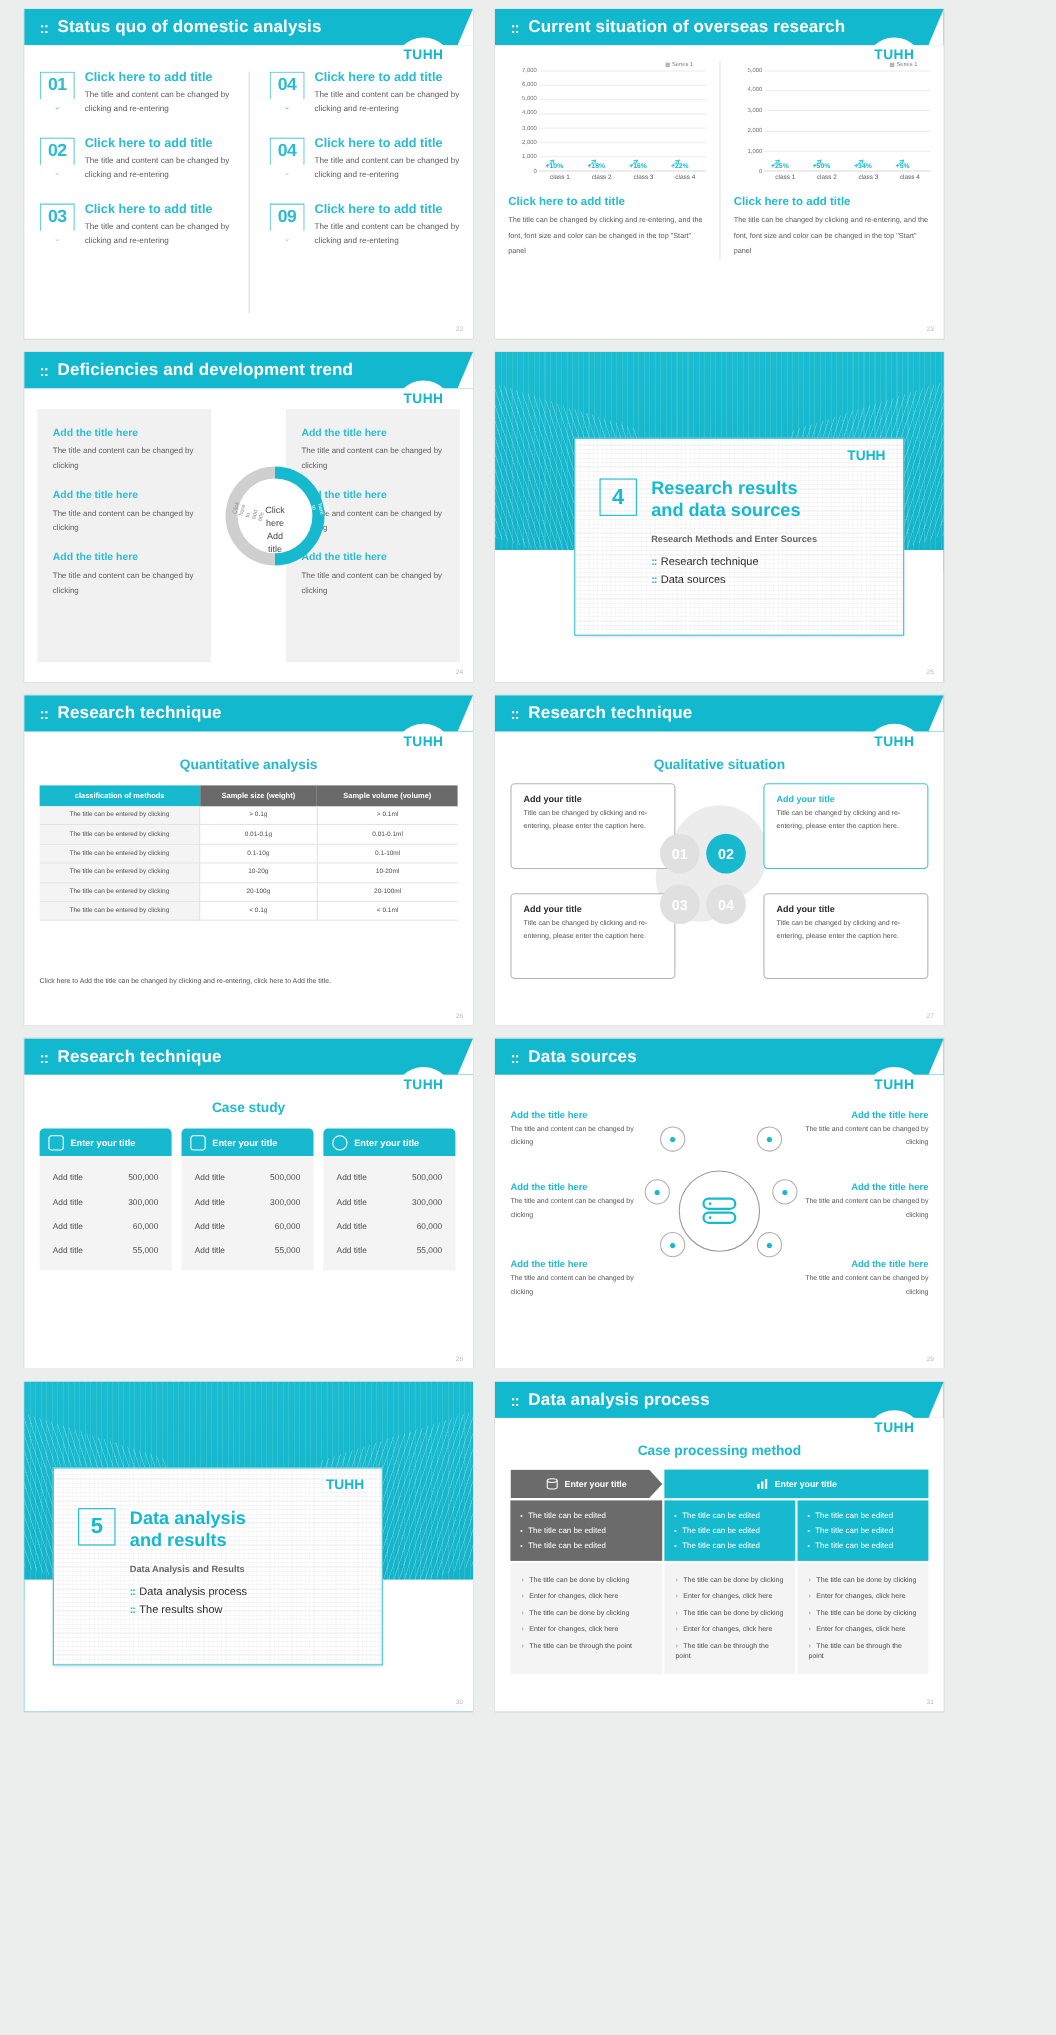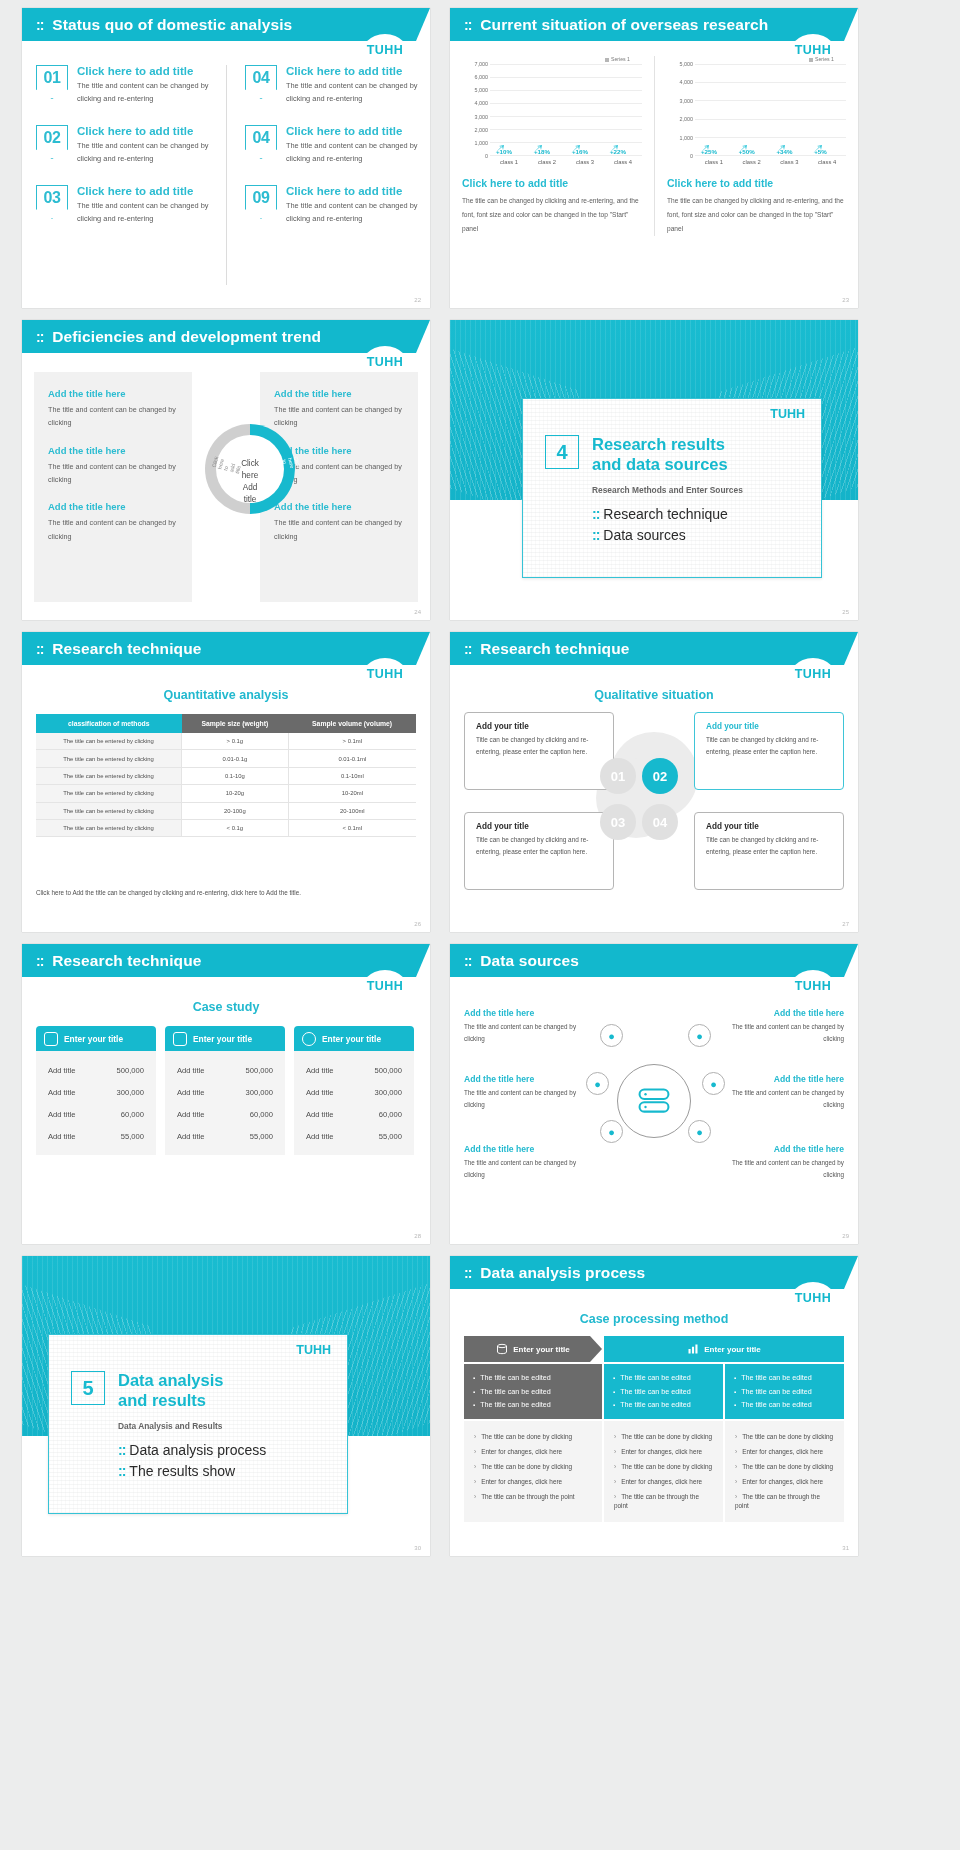--- a/index.html
+++ b/index.html
@@ -113,21 +113,21 @@
              opacity:.55; }
   .cc-logo { position:absolute; right:16px; top:8px; color:#16b9ce; font-weight:bold;
              font-size:12.5px; }
   .cc-body { position:relative; padding:36px 0 0 22px; }
   .numbox { width:34px; height:34px; border:1.8px solid #18bad0; color:#18bad0;
             font-size:20px; font-weight:bold; display:flex; align-items:center;
             justify-content:center; flex:0 0 34px; }
   .cc-head { display:flex; gap:13px; align-items:flex-start; }
   .cc-head h2 { color:#16b9ce; font-size:16.5px; font-weight:bold; line-height:1.2; }
   .cc-sub { color:#666; font-size:8.4px; font-weight:bold; margin:10px 0 11px 47px; }
-  .cc-li { margin-left:47px; font-size:14px; color:#2a2a2a; margin-bottom:5px; }
+  .cc-li { margin-left:47px; font-size:10px; color:#2a2a2a; margin-bottom:5px; }
   .cc-li b { color:#16b9ce; font-weight:bold; letter-spacing:-1px; margin-right:4px; }
 
   
   .sec-title { position:absolute; top:56px; width:100%; text-align:center;
                color:#22b9cf; font-size:12.5px; font-weight:bold; }
   table.qt { position:absolute; top:82px; left:14px; width:380px; border-collapse:collapse; }
   table.qt th { font-size:6.8px; color:#fff; font-weight:bold; padding:6px 0;
                 text-align:center; }
   table.qt th.k { background:#16b9ce; }
   table.qt th.g { background:#6a6a6a; }

